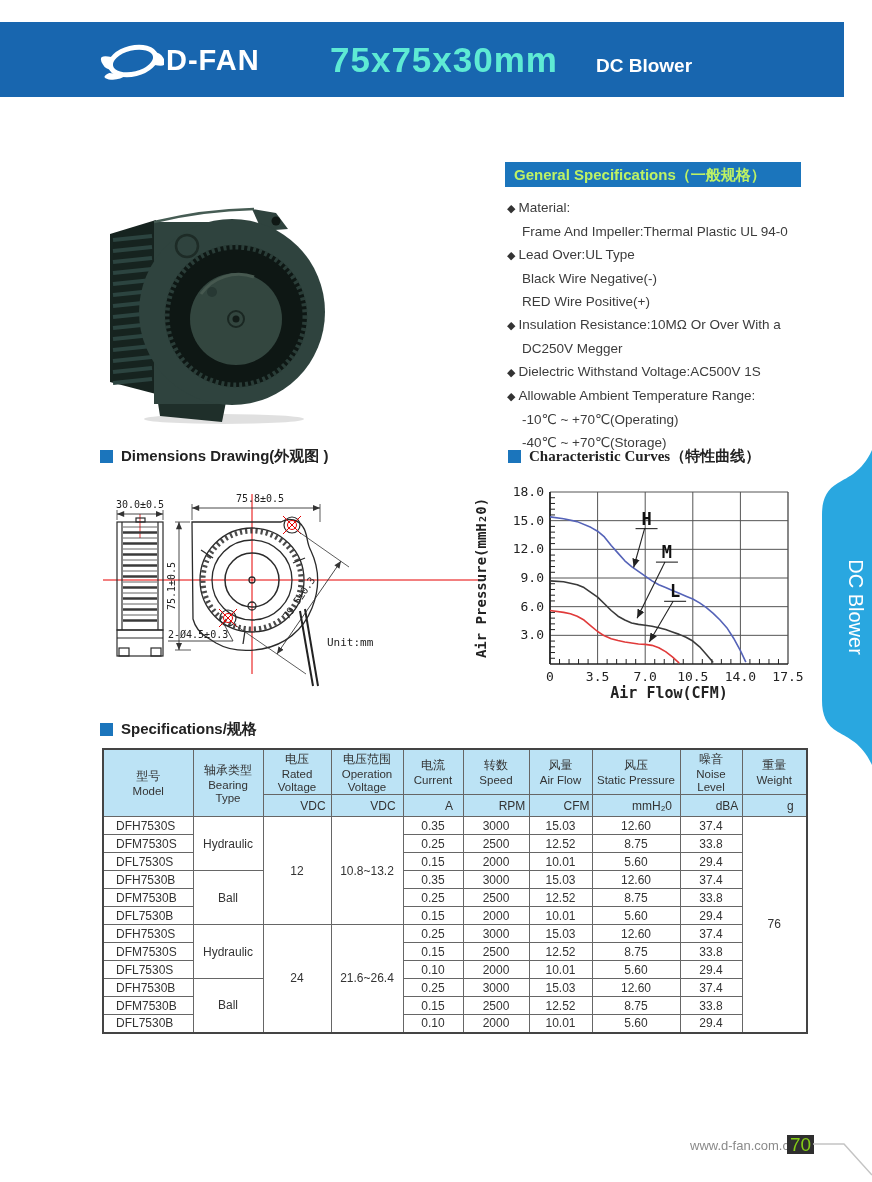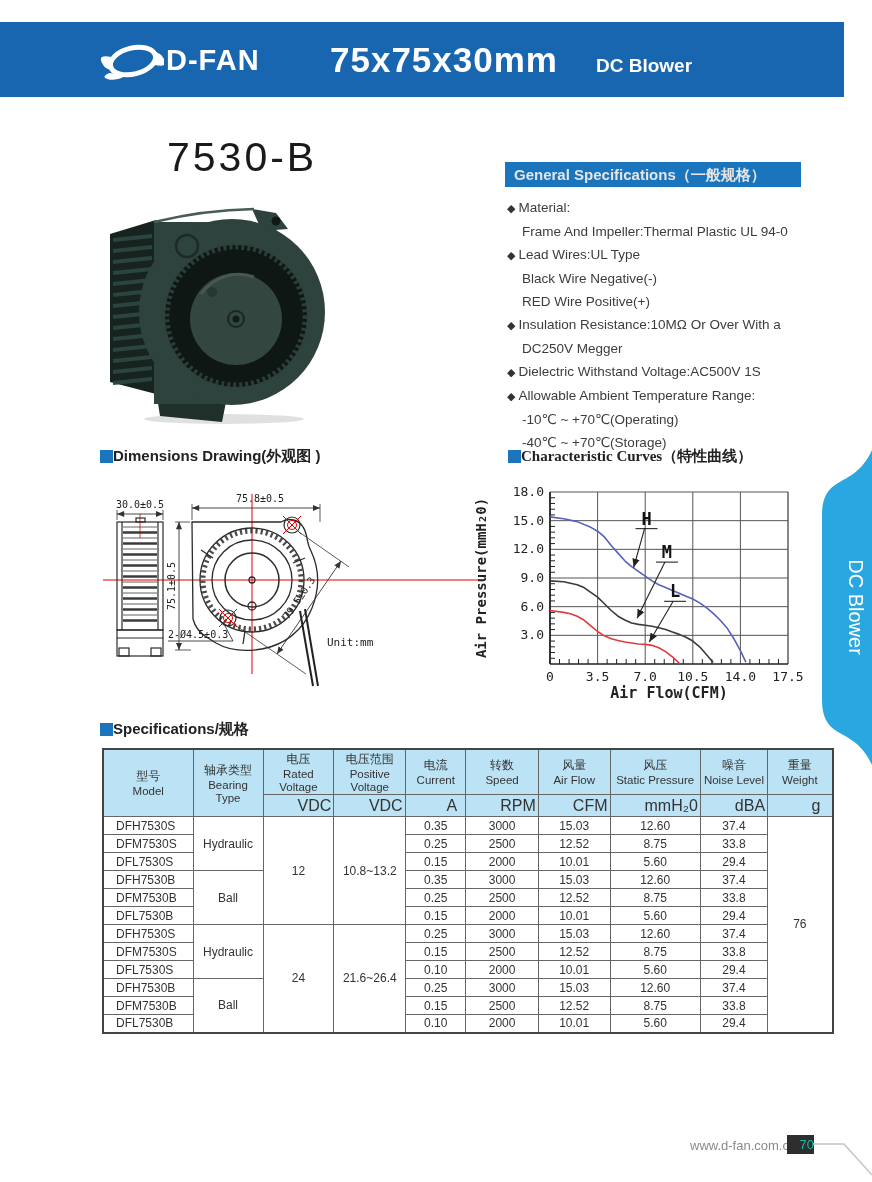--- a/index.html
+++ b/index.html
@@ -2,55 +2,55 @@
 <html><head>
 <meta charset="utf-8">
 <style>
   html,body{margin:0;padding:0;background:#fff;}
   .page{position:relative;width:872px;height:1182px;margin:0 auto;background:#fff;overflow:hidden;
         font-family:"Liberation Sans","DejaVu Sans",sans-serif;}
   
   .banner{position:absolute;left:0;top:22px;width:844px;height:75px;background:#1866af;}
   .brand-wrap{position:absolute;left:100px;top:14px;display:flex;align-items:center;}
   .brand-text{color:#fff;font-size:29px;font-weight:bold;letter-spacing:1px;margin-left:2px;}
-  .size-title{position:absolute;left:330px;top:18px;color:#ffffff;font-size:35px;font-weight:bold;letter-spacing:1px;}
+  .size-title{position:absolute;left:330px;top:18px;color:#5eead4;font-size:35px;font-weight:bold;letter-spacing:1px;}
   .type-title{position:absolute;left:596px;top:33px;color:#fff;font-size:19px;font-weight:600;}
   
   .model-title{position:absolute;left:167px;top:134px;font-size:41px;font-weight:500;color:#1a1a1a;letter-spacing:3px;}
   .fan-photo{position:absolute;left:104px;top:194px;}
   
   .gs-bar{position:absolute;left:505px;top:162px;width:296px;height:25px;background:#1b75bc;
-          color:#e5e5e5;font-size:15px;font-weight:600;line-height:25px;padding-left:9px;box-sizing:border-box;}
+          color:#bef264;font-size:15px;font-weight:600;line-height:25px;padding-left:9px;box-sizing:border-box;}
   .gs-list{position:absolute;left:507px;top:196px;width:320px;font-size:13.5px;color:#3c3c3c;line-height:23px;}
   .gs-line{white-space:nowrap;}
   .gs-line .diamond{font-size:11px;color:#333;margin-right:3px;}
   .gs-line.cont{padding-left:15px;}
   
-  .sec-title{position:absolute;font-size:15px;font-weight:600;color:#222;display:flex;align-items:center;}
+  .sec-title{position:absolute;font-size:15px;font-weight:600;color:#222;display:flex;align-items:center;gap:8px;}
   .sec-sq{width:13px;height:13px;background:#1b75bc;flex:0 0 auto;}
   
   .dims-svg{position:absolute;left:95px;top:478px;}
   .chart-svg{position:absolute;left:470px;top:468px;}
   .tab-svg{position:absolute;left:815px;top:445px;}
   
   .spec-table{position:absolute;left:102px;top:748px;border-collapse:collapse;table-layout:fixed;
               font-size:12px;color:#333;}
   .spec-table{border:2px solid #444;}
   .spec-table th,.spec-table td{border:1px solid #666;padding:0 2px;text-align:center;vertical-align:middle;}
   .spec-table thead th{background:#bce3f5;font-weight:normal;}
   .spec-table .h-zh{font-size:12px;}
   .spec-table .h-en{font-size:11.5px;line-height:12.5px;}
-  .spec-table .unit-row th{height:21px;font-size:16px;padding-left:34px;}
+  .spec-table .unit-row th{height:21px;font-size:12px;padding-left:34px;}
   .spec-table .hdr-row th{height:44px;}
   .spec-table tbody tr{height:18px;}
   .spec-table td.model-cell{text-align:left;padding-left:12px;}
   
   .footer-url{position:absolute;left:690px;top:1138px;font-size:13px;color:#8a8a8a;}
   .page-badge{position:absolute;left:787px;top:1135px;width:27px;height:19px;background:#2e2e2e;
-              color:#14b8a6;font-size:13px;text-align:right;line-height:19px;}
+              color:#84cc16;font-size:19px;text-align:center;line-height:19px;}
   .corner-line{position:absolute;left:810px;top:1135px;}
   
   .mono{font-family:"DejaVu Sans Mono","Liberation Mono",monospace;}
 </style>
 </head>
 <body>
 
 <div class="page">
 
   <div class="banner">
@@ -62,21 +62,20 @@
           <path d="M 20 9 Q 34 16 30 4 Q 29 -1 22 -4 Z" fill="#fff"></path>
           <path d="M -26 6 Q -36 8 -28 12 Q -18 16 -10 12 Z" fill="#fff"></path>
         </g>
       </svg>
       <span class="brand-text">D-FAN</span>
     </div>
     <div class="size-title">75x75x30mm</div>
     <div class="type-title">DC Blower</div>
   </div>
 
-  <div class="model-title">7530-B</div>
 
   <svg class="fan-photo" width="225" height="232" viewBox="0 0 225 232">
     <ellipse cx="120" cy="225" rx="80" ry="5" fill="rgba(0,0,0,0.12)"></ellipse>
     <path d="M6 40 L52 26 L52 200 L6 188 Z" fill="#16231f"></path>
     <g id="fan-slats">
         <line x1="9" x2="48" y1="46" y2="42" stroke="#2c4440" stroke-width="4"></line>
         <line x1="9" x2="48" y1="57" y2="53" stroke="#2c4440" stroke-width="4"></line>
         <line x1="9" x2="48" y1="68" y2="64" stroke="#2c4440" stroke-width="4"></line>
         <line x1="9" x2="48" y1="79" y2="75" stroke="#2c4440" stroke-width="4"></line>
         <line x1="9" x2="48" y1="90" y2="86" stroke="#2c4440" stroke-width="4"></line>
@@ -103,21 +102,21 @@
     <path d="M 97 100 A 46 46 0 0 1 150 83" stroke="#46584f" stroke-width="3" fill="none"></path>
     <circle cx="132" cy="125" r="8" fill="none" stroke="#1a2722" stroke-width="2"></circle>
     <circle cx="132" cy="125" r="3.5" fill="#121c18"></circle>
     <circle cx="108" cy="98" r="5" fill="#273833"></circle>
   </svg>
 
   <div class="gs-bar">General Specifications（一般规格）</div>
   <div class="gs-list">
       <div class="gs-line"><span class="diamond">◆</span><span>Material:</span></div>
       <div class="gs-line cont"><span>Frame And Impeller:Thermal Plastic UL 94-0</span></div>
-      <div class="gs-line"><span class="diamond">◆</span><span>Lead Wires:UL Type</span></div>
+      <div class="gs-line"><span class="diamond">◆</span><span>Lead Over:UL Type</span></div>
       <div class="gs-line cont"><span>Black Wire Negative(-)</span></div>
       <div class="gs-line cont"><span>RED Wire Positive(+)</span></div>
       <div class="gs-line"><span class="diamond">◆</span><span>Insulation Resistance:10MΩ Or Over With a</span></div>
       <div class="gs-line cont"><span>DC250V Megger</span></div>
       <div class="gs-line"><span class="diamond">◆</span><span>Dielectric Withstand Voltage:AC500V 1S</span></div>
       <div class="gs-line"><span class="diamond">◆</span><span>Allowable Ambient Temperature Range:</span></div>
       <div class="gs-line cont"><span>-10℃ ~ +70℃(Operating)</span></div>
       <div class="gs-line cont"><span>-40℃ ~ +70℃(Storage)</span></div>
     </div>
 
@@ -352,21 +351,21 @@
         <th rowspan="2">
           <div class="h-zh">轴承类型</div>
             <div class="h-en">Bearing Type</div>
           </th>
         <th>
           <div class="h-zh">电压</div>
             <div class="h-en">Rated Voltage</div>
           </th>
         <th>
           <div class="h-zh">电压范围</div>
-            <div class="h-en">Positive Voltage</div>
+            <div class="h-en">Operation Voltage</div>
           </th>
         <th>
           <div class="h-zh">电流</div>
             <div class="h-en">Current</div>
           </th>
         <th>
           <div class="h-zh">转数</div>
             <div class="h-en">Speed</div>
           </th>
         <th>

